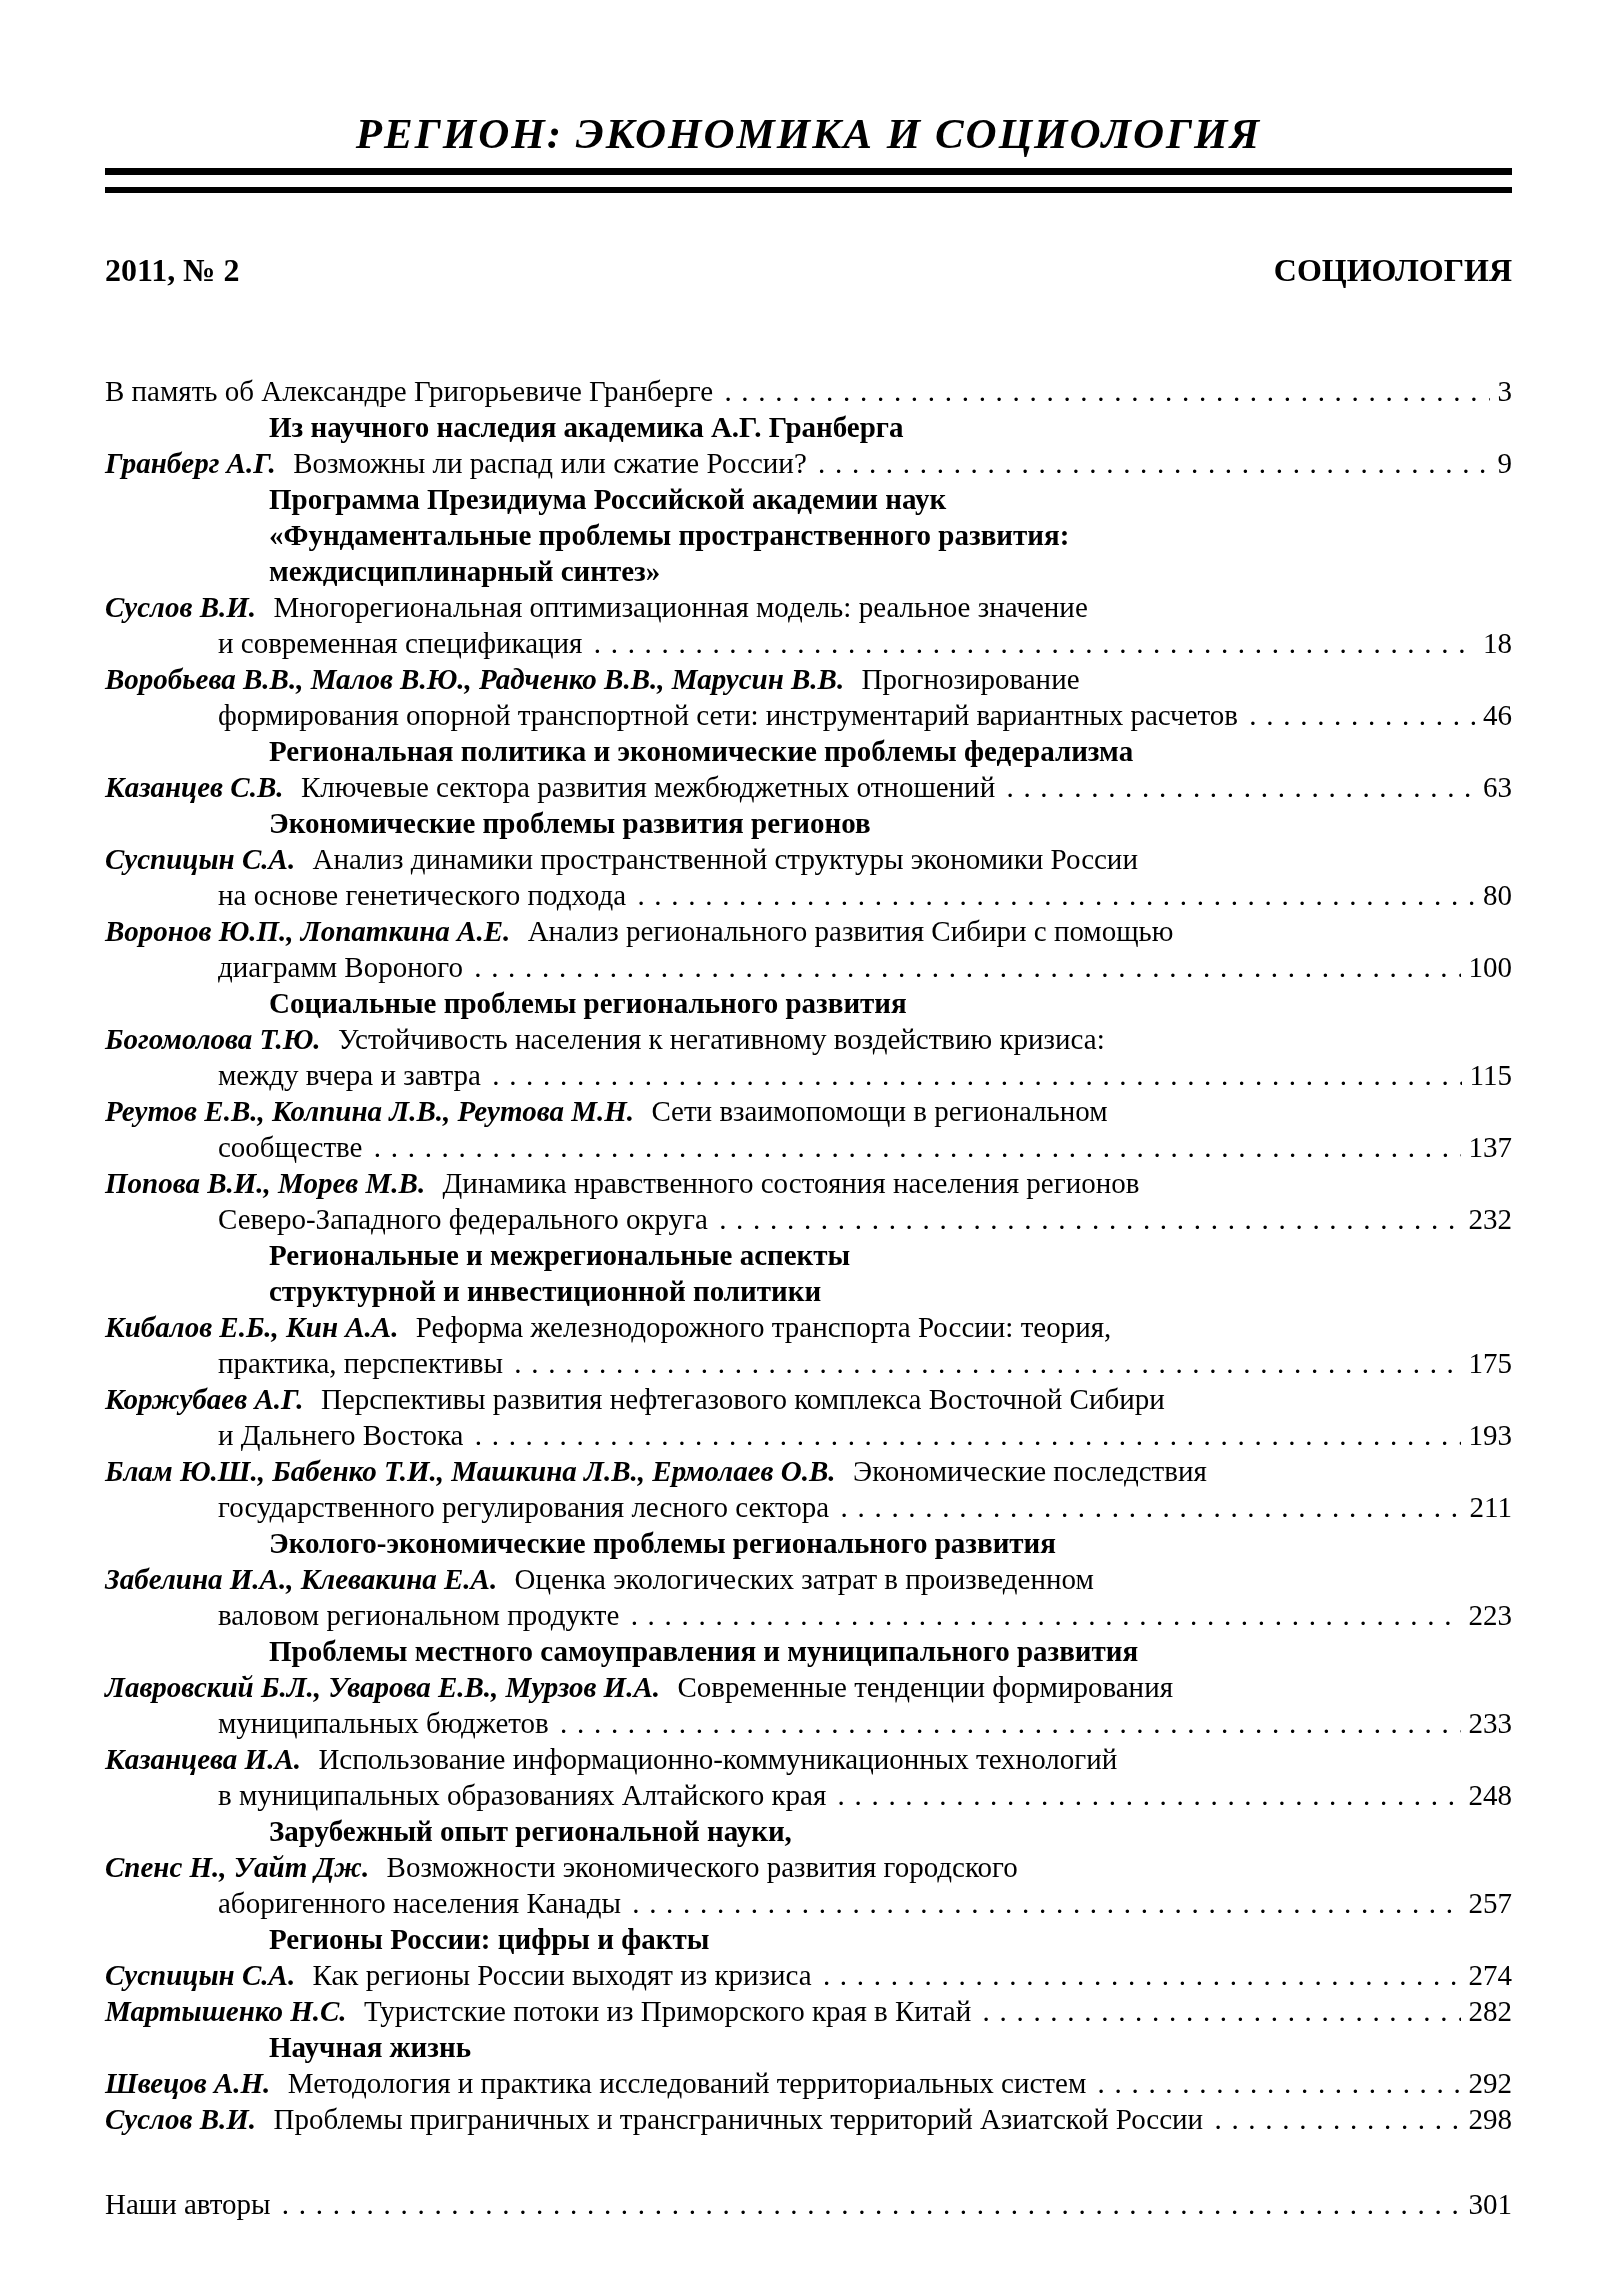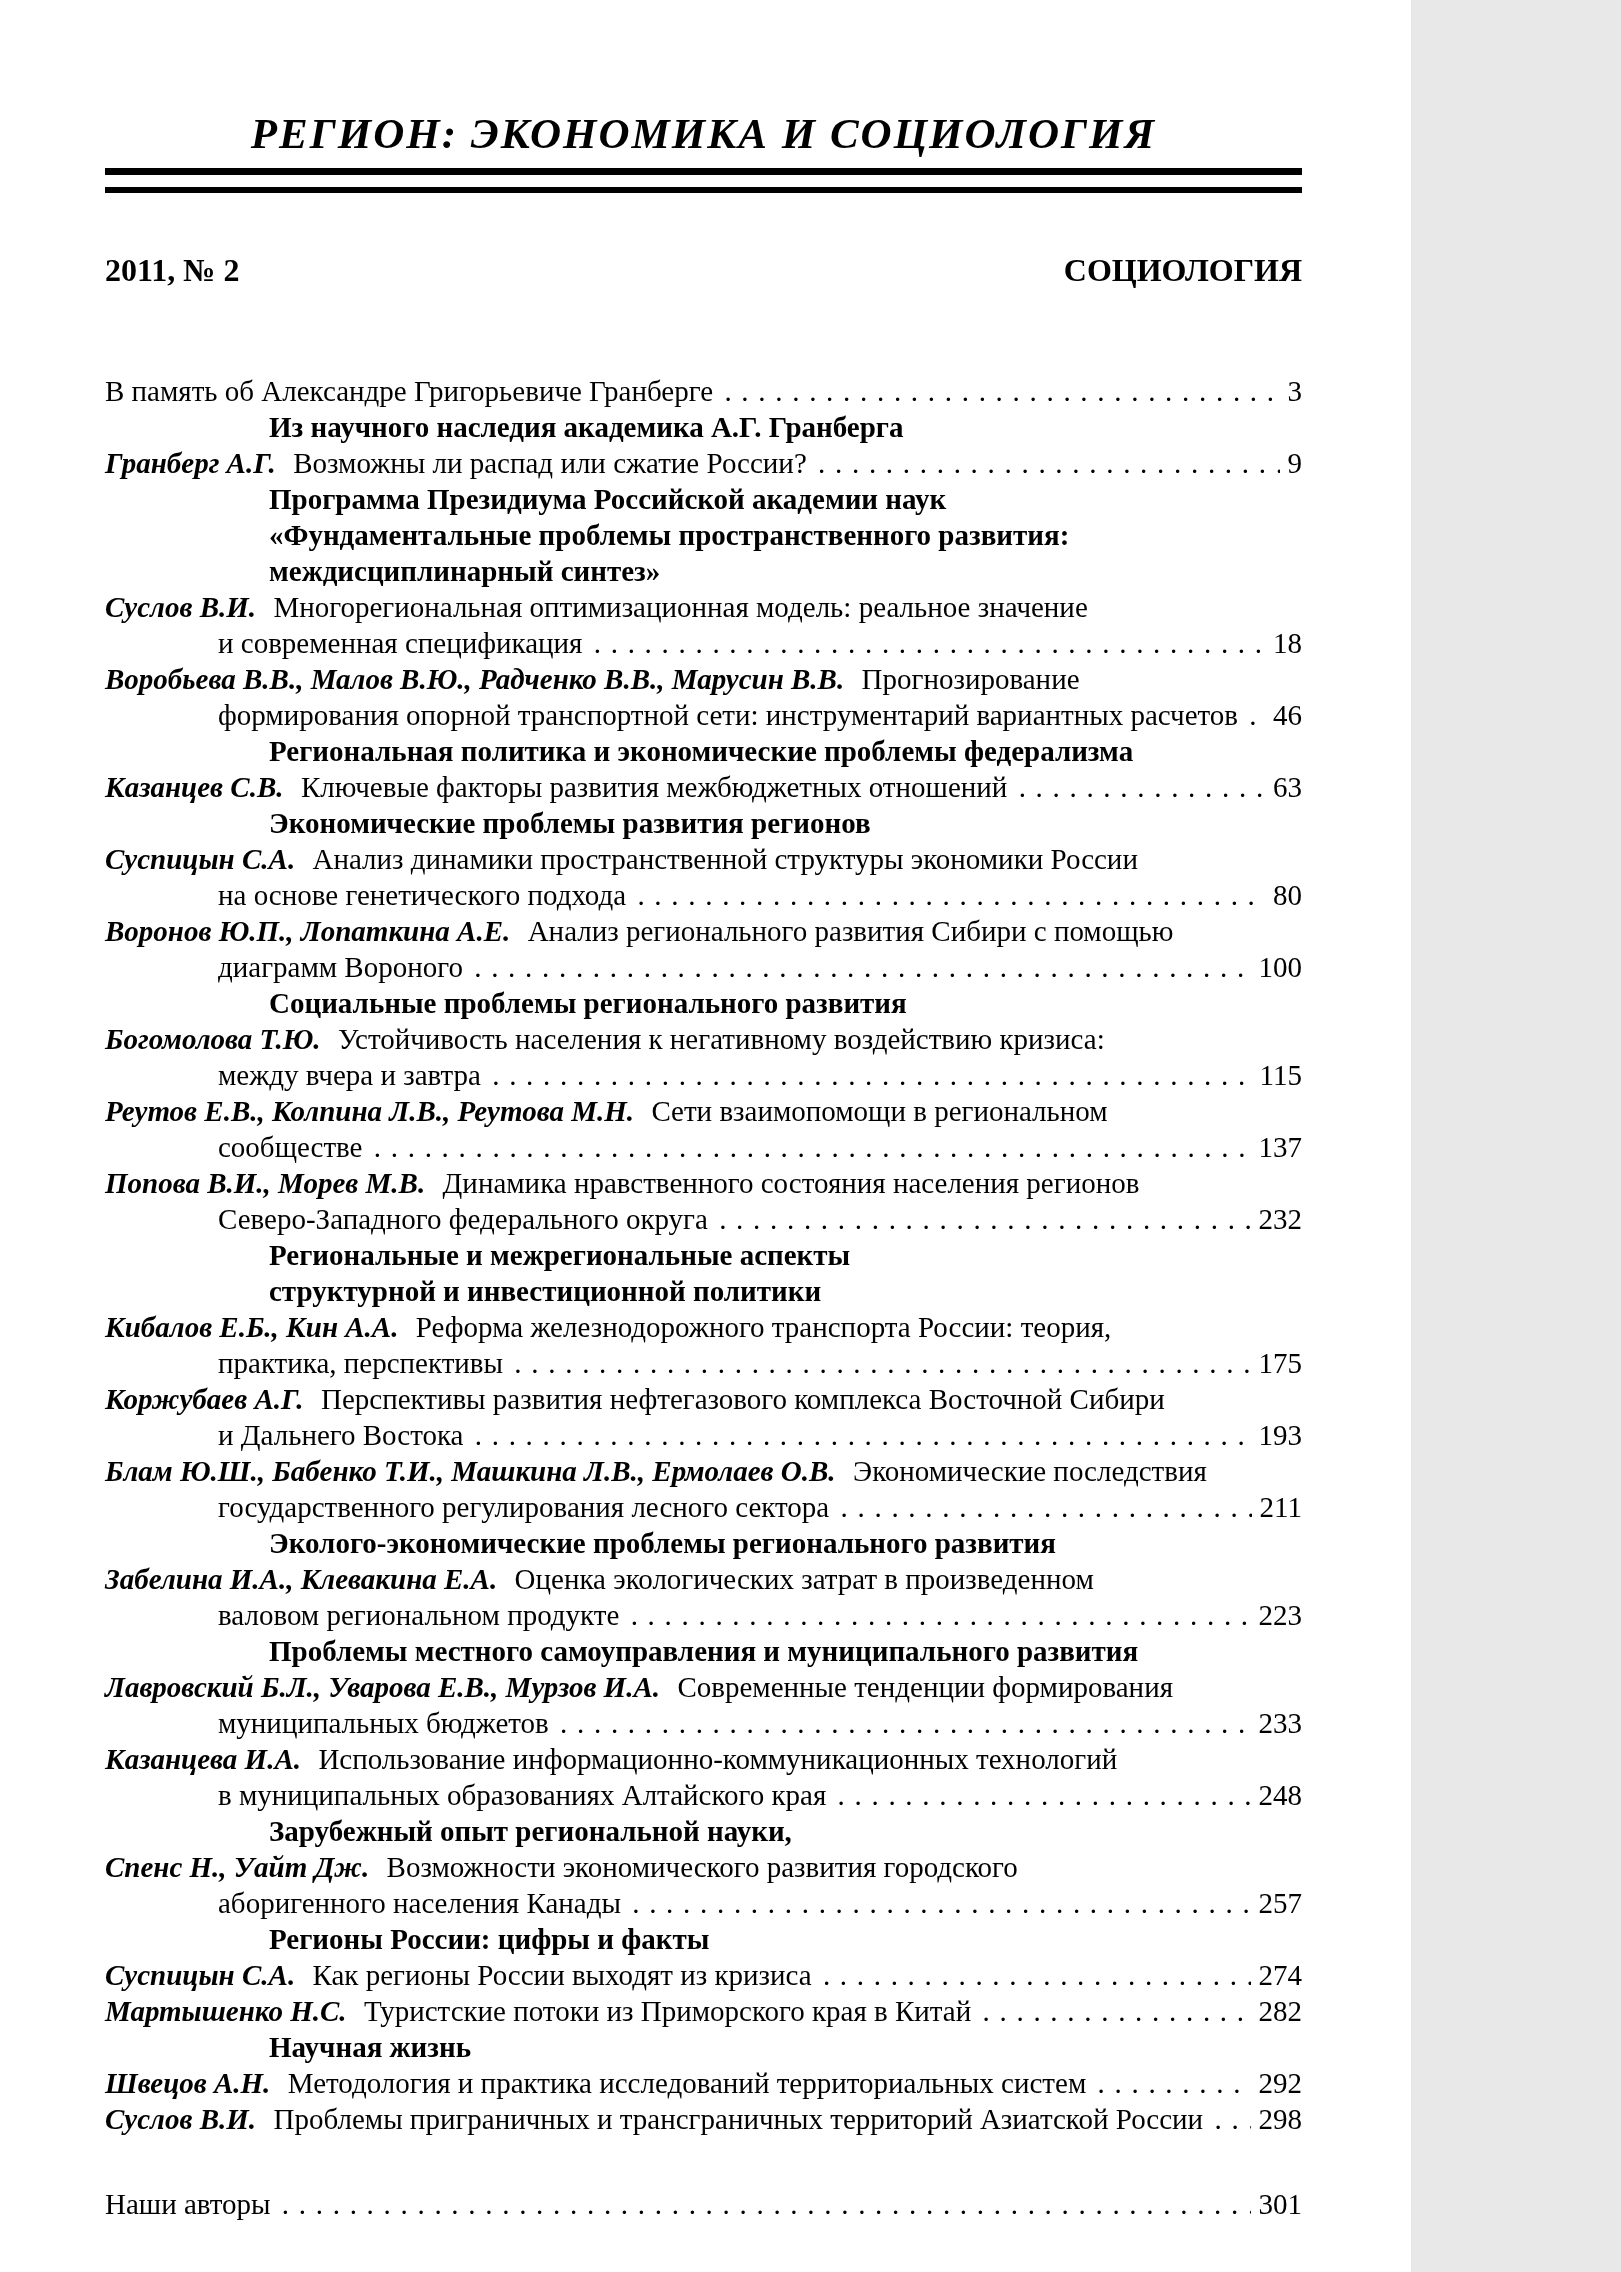--- a/index.html
+++ b/index.html
@@ -1,18 +1,18 @@
 <!DOCTYPE html>
 <html lang="ru" style="font-size:8.2px"><head>
 <meta charset="utf-8">
 <style>
   html,body{margin:0;padding:0;background:#e8e8e8;}
   .page{
     position:relative;
-    width:1411px;height:2273px;
+    width:1621px;height:2273px;
     background:#ffffff;
     font-family:"Liberation Serif","DejaVu Serif",serif;
     color:#000;
     overflow:hidden;
   }
   .content{position:absolute;left:105px;right:109px;top:0;}
   .jtitle{
     text-align:center;
     font-style:italic;
     font-weight:bold;
@@ -96,21 +96,21 @@
         </div>
         <div class="line cont">
           <span class="txt"><span>формирования опорной транспортной сети: инструментарий вариантных расчетов</span></span>
           <span class="leader"></span>
           <span class="pg">46</span>
         </div>
         <div class="line heading">
           <span class="txt"><span>Региональная политика и экономические проблемы федерализма</span></span>
         </div>
         <div class="line">
-          <span class="txt"><span class="author">Казанцев С.В.</span><span>Ключевые факторы развития межбюджетных отношений</span></span>
+          <span class="txt"><span class="author">Казанцев С.В.</span><span>Ключевые сектора развития межбюджетных отношений</span></span>
           <span class="leader"></span>
           <span class="pg">63</span>
         </div>
         <div class="line heading">
           <span class="txt"><span>Экономические проблемы развития регионов</span></span>
         </div>
         <div class="line">
           <span class="txt"><span class="author">Суспицын С.А.</span><span>Анализ динамики пространственной структуры экономики России</span></span>
         </div>
         <div class="line cont">

